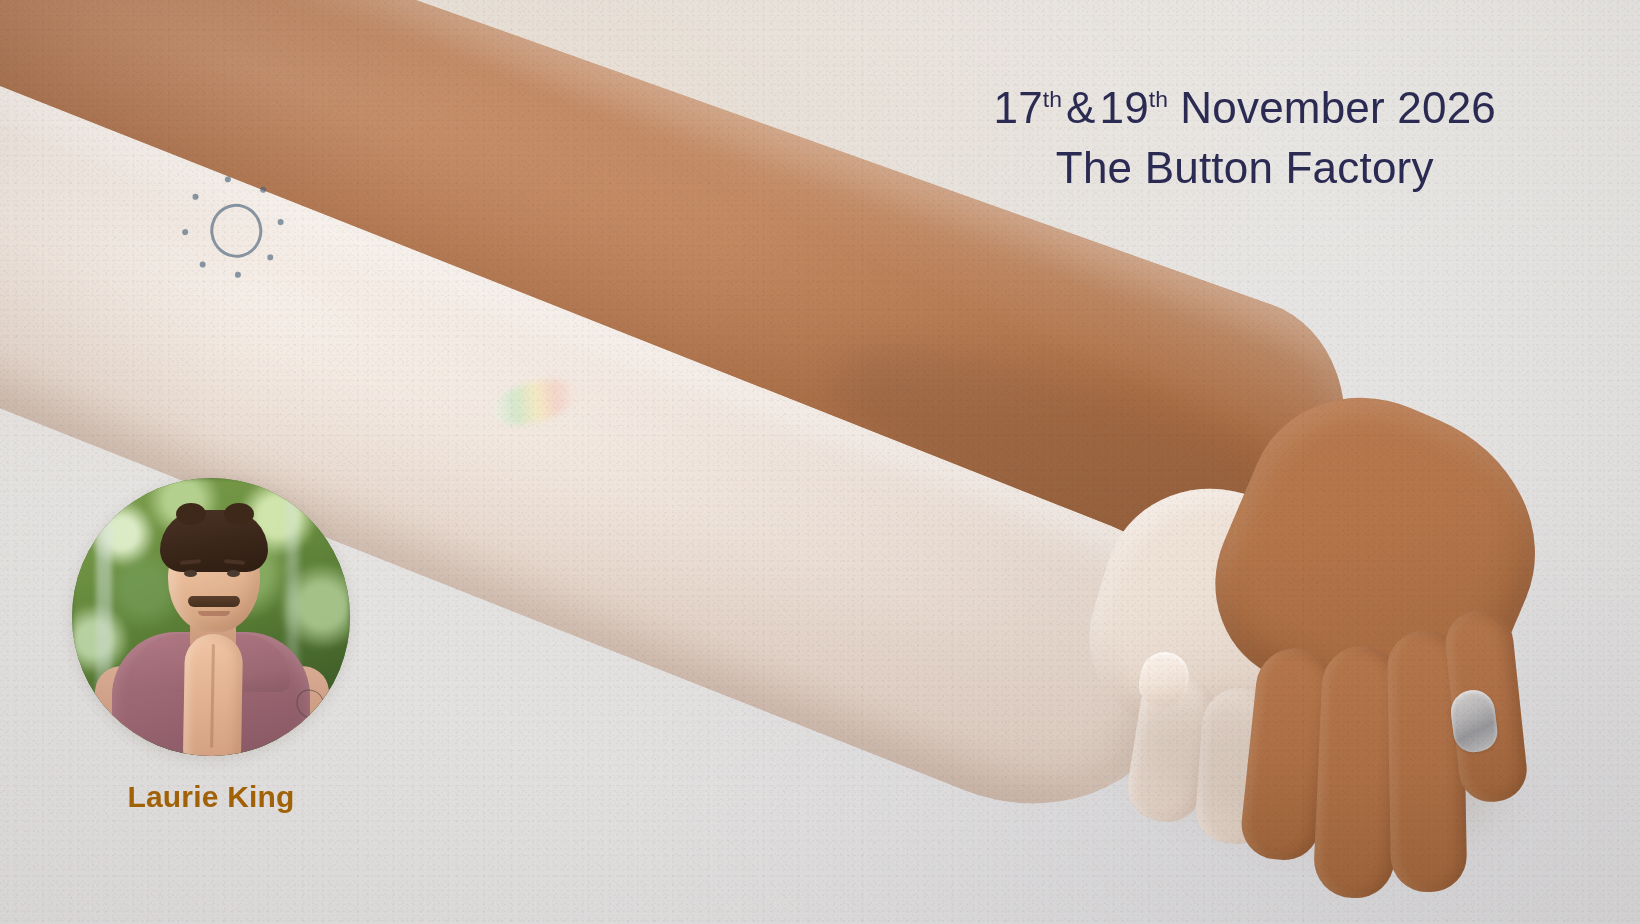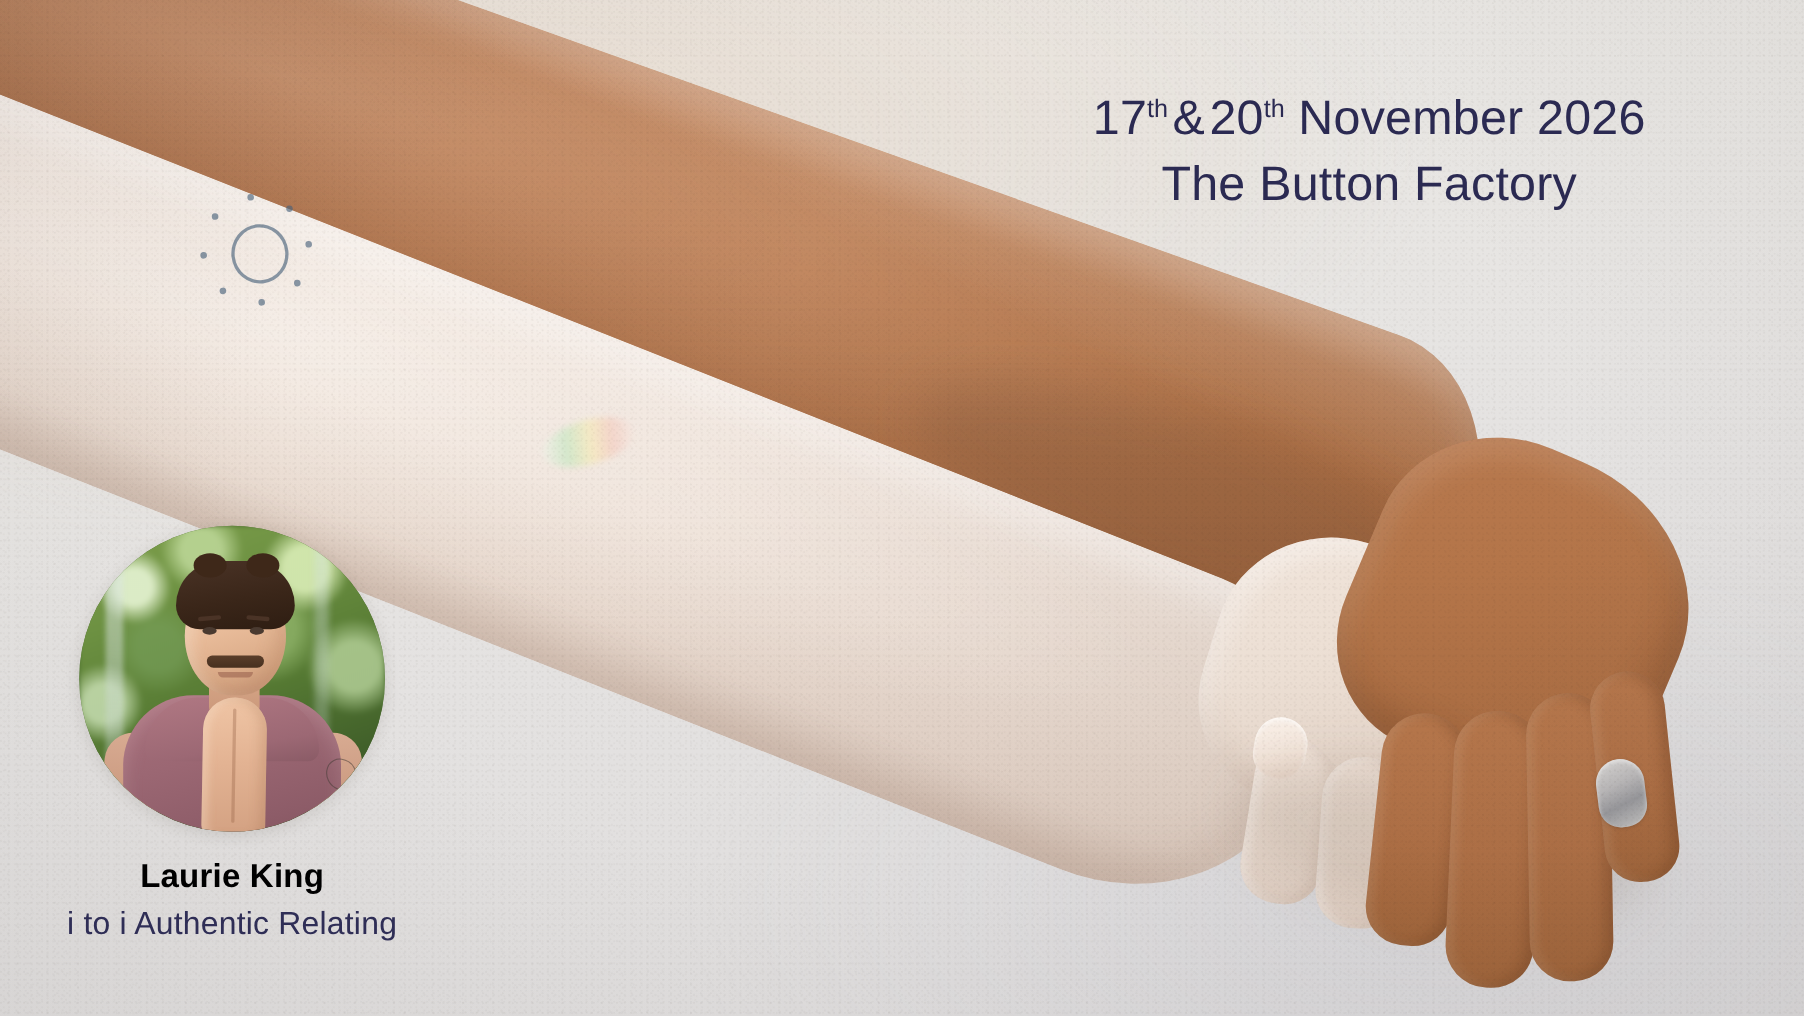--- a/index.html
+++ b/index.html
@@ -503,21 +503,21 @@
     border-radius: 46% 54% 40% 60%;
     transform: rotate(18deg);
   }
 
   .presenter-name {
     display: block;
     margin-top: 24px;
     font-size: 30px;
     font-weight: 700;
     letter-spacing: .2px;
-    color: #000000;
+    color: #a16207;
     white-space: nowrap;
   }
   .presenter-org {
     display: block;
     margin-top: 10px;
     font-size: 29px;
     font-weight: 400;
     letter-spacing: .2px;
     color: #2f2e56;
     white-space: nowrap;
@@ -573,21 +573,21 @@
     <div class="finger-b fb2"></div>
     <div class="finger-b fb3"></div>
     <div class="finger-b fb4"></div>
     <div class="nail-silver"></div>
   </div>
 
   <div class="bg-grain"></div>
   <div class="bg-vignette"></div>
 
   <div class="event-details">
-    <span class="line"><span>17</span><sup>th</sup><span class="amp">&amp;</span><span>20</span><sup>th</sup>
+    <span class="line"><span>17</span><sup>th</sup><span class="amp">&amp;</span><span>19</span><sup>th</sup>
       <span>November 2026</span></span>
     <span class="line">The Button Factory</span>
   </div>
 
 
   <div class="presenter">
 
     <div class="avatar">
       <div class="av-foliage"></div>
       <div class="av-trunk"></div>
@@ -603,16 +603,15 @@
       <div class="av-brow av-brow-l"></div>
       <div class="av-brow av-brow-r"></div>
       <div class="av-eye av-eye-l"></div>
       <div class="av-eye av-eye-r"></div>
       <div class="av-stache"></div>
       <div class="av-mouth"></div>
       <div class="av-hands"></div>
     </div>
 
     <span class="presenter-name">Laurie King</span>
-    <span class="presenter-org">i to i Authentic Relating</span>
   </div>
 
 </div>
 
 </body></html>

